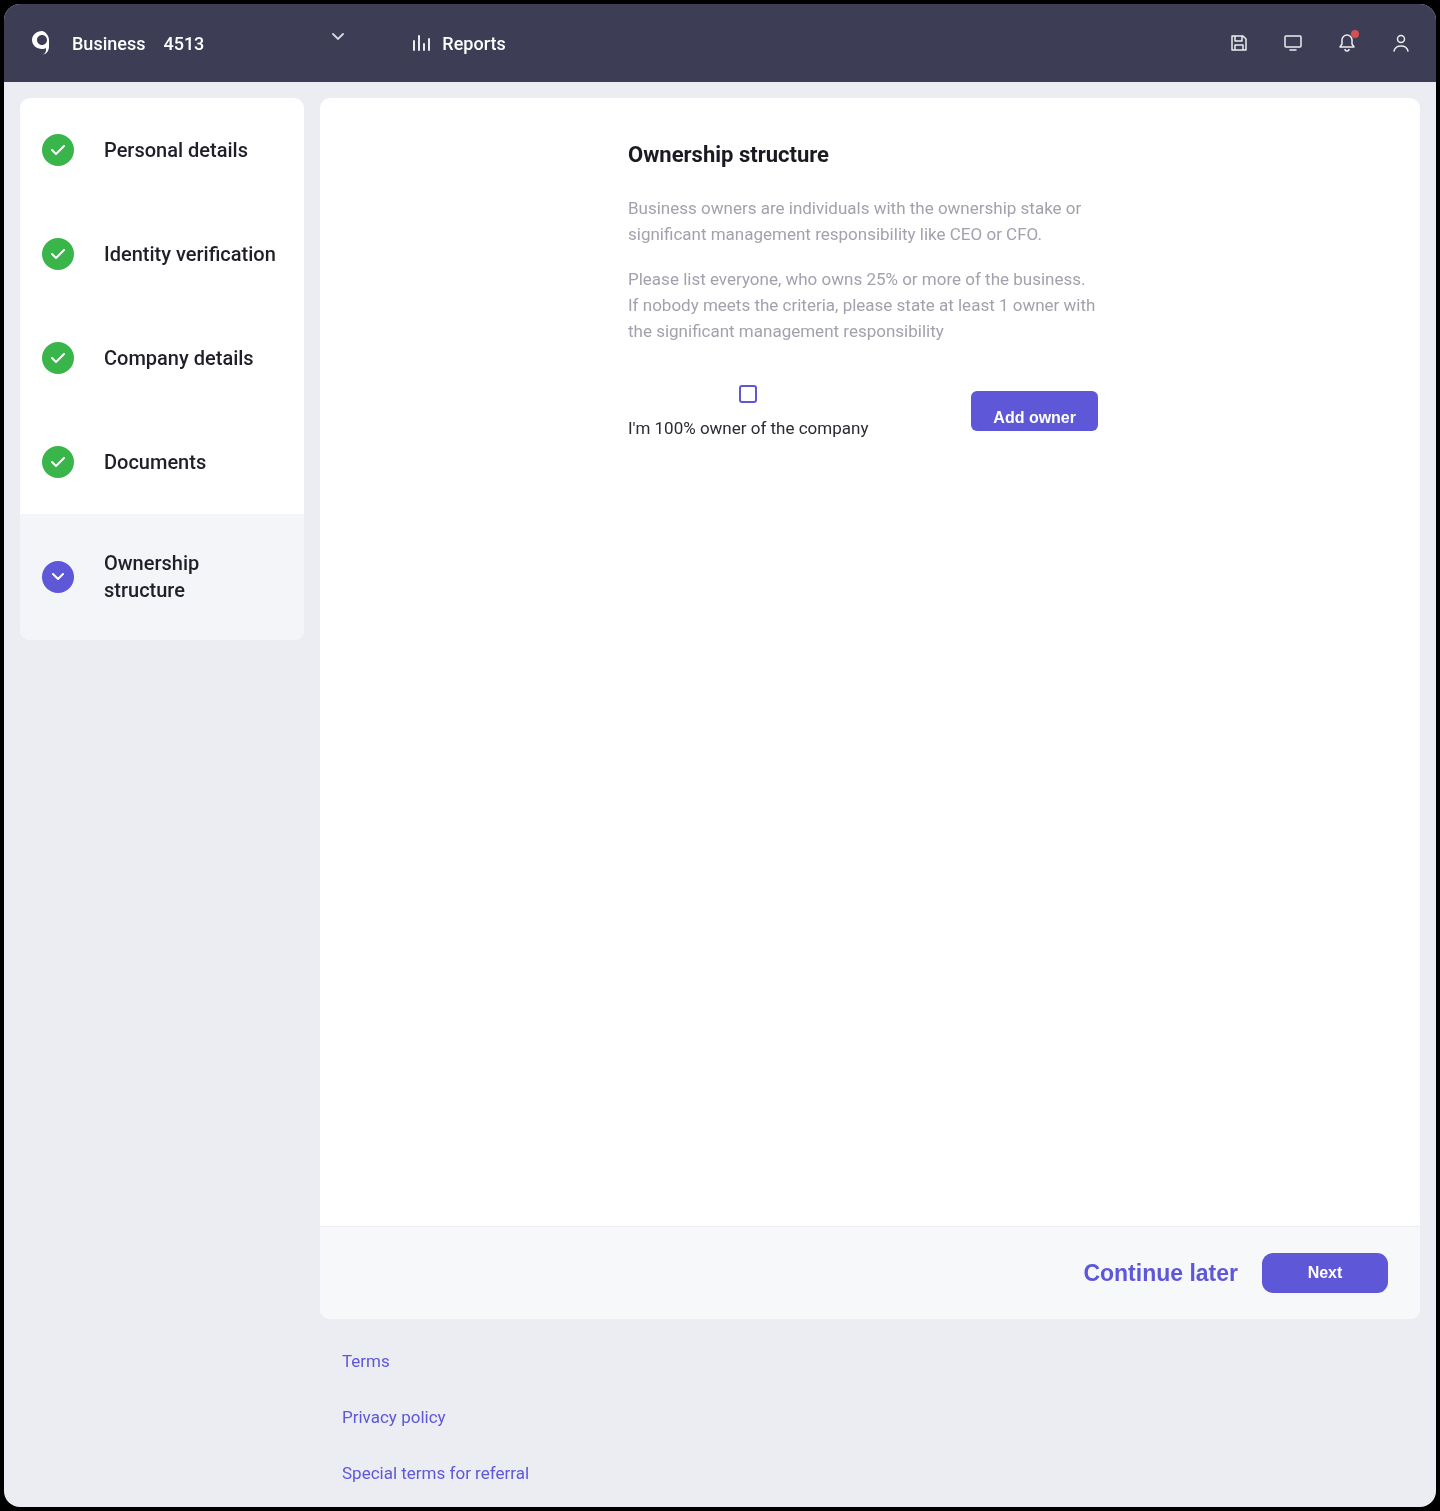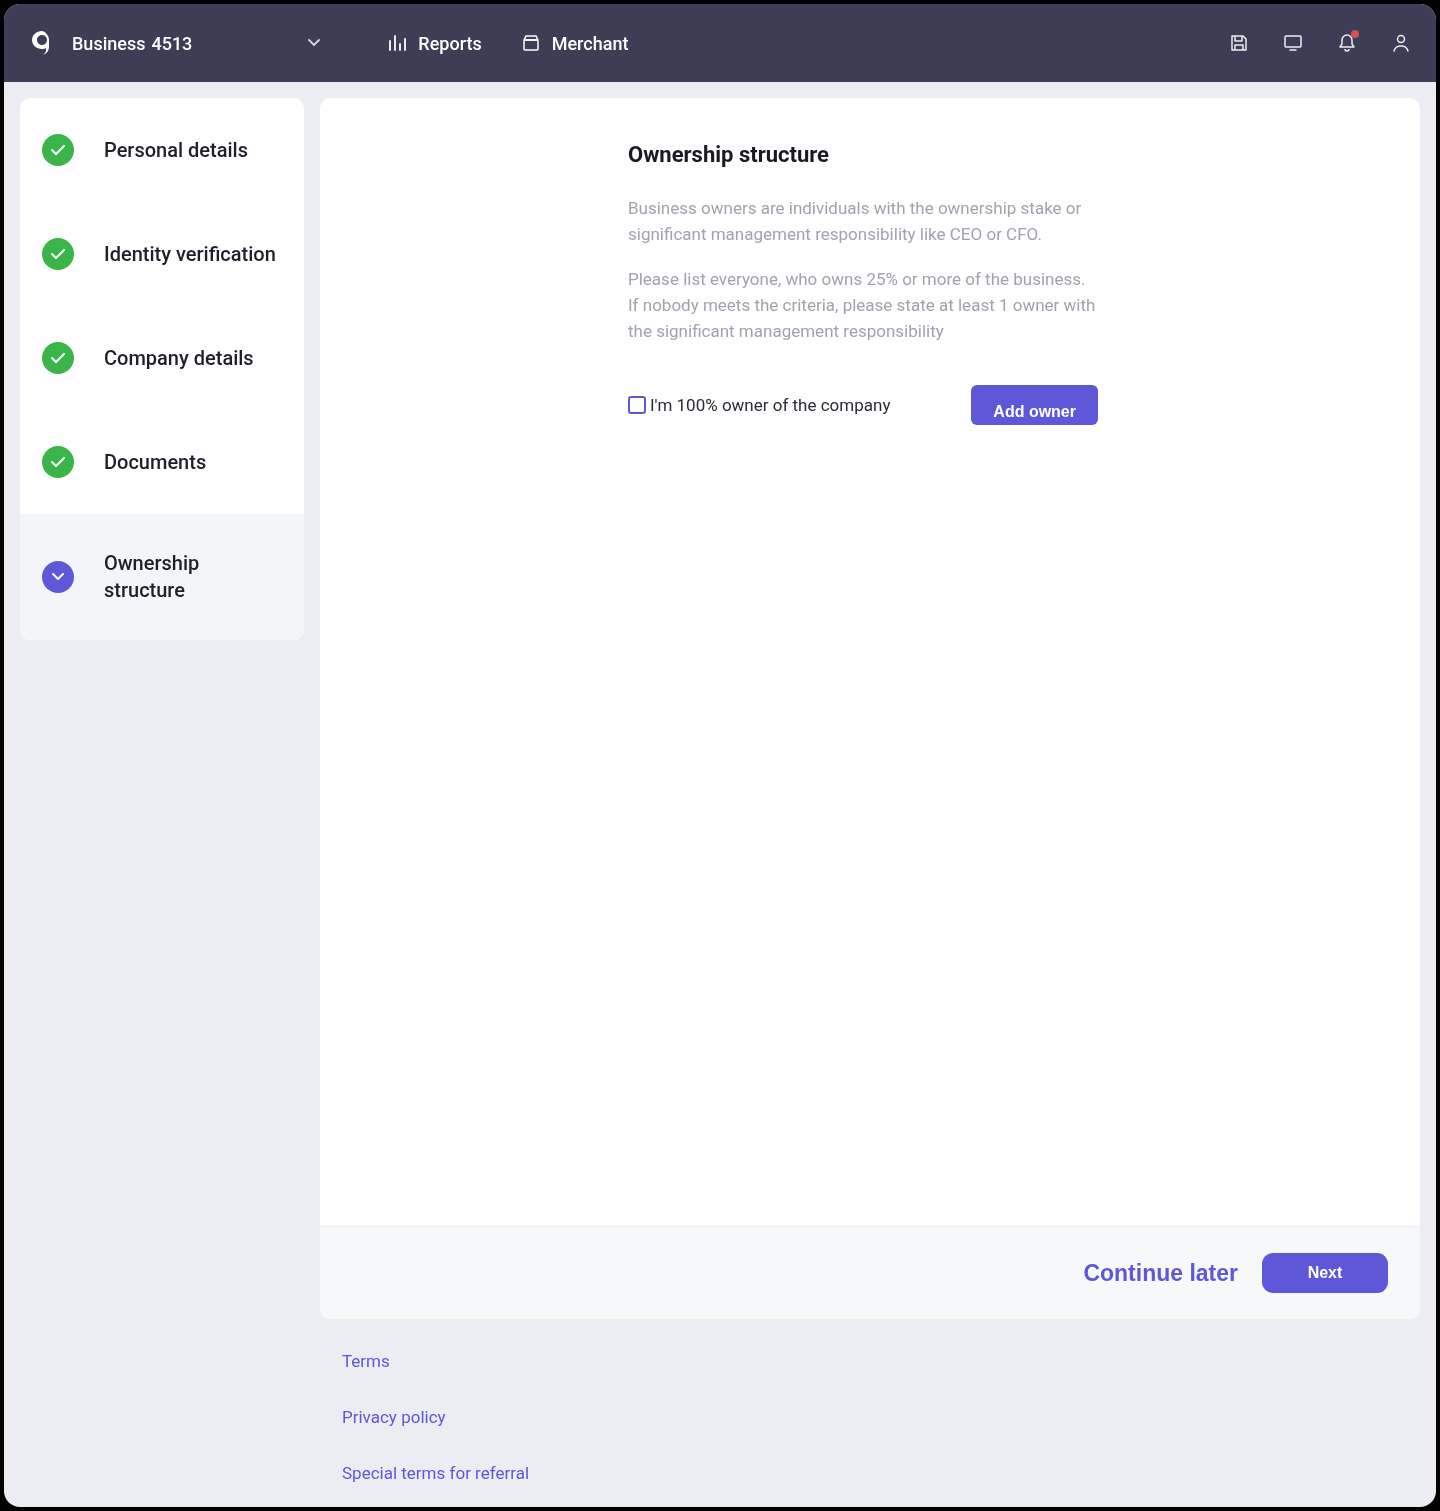--- a/index.html
+++ b/index.html
@@ -28,22 +28,22 @@
       padding: 0 24px 0 28px;
       color: #fff;
     }
     .logo {
       font-size: 22px;
       font-weight: 700;
       margin-right: 20px;
     }
     .business-selector {
       display: flex;
-      align-items: center;
-      gap: 6px;
+      align-items: flex-start;
+      gap: 18px;
       font-size: 18px;
       font-weight: 500;
       margin-right: 48px;
       cursor: pointer;
     }
     .business-selector .chev {
       margin-left: 110px;
       opacity: .8;
     }
     .nav {
@@ -162,22 +162,23 @@
     .owner-row {
       display: flex;
       align-items: center;
       justify-content: space-between;
       margin-top: 40px;
       max-width: 470px;
     }
     .checkbox-group {
       display: flex;
       align-items: center;
-      gap: 4px;
-      cursor: pointer;
+      gap: 15px;
+      cursor: pointer;
+      flex-direction: column;
     }
     .checkbox {
       width: 18px; height: 18px;
       border: 2px solid #5E57D8;
       border-radius: 3px;
     }
     .checkbox-label {
       font-size: 17px;
       color: #2B2B36;
     }
@@ -260,29 +261,20 @@
 
     <div class="nav">
       <div class="nav-item">
         <span>
           <svg width="18" height="18" viewBox="0 0 18 18">
               <path d="M2 16V7m5 9V2m5 14V10m5 6V5" stroke="#fff" stroke-width="1.8" stroke-linecap="round"></path>
             </svg>
         </span>
         <span>Reports</span>
       </div>
-      <div class="nav-item">
-        <span>
-          <svg width="18" height="18" viewBox="0 0 18 18">
-              <rect x="2" y="6" width="14" height="10" rx="1" fill="none" stroke="#fff" stroke-width="1.5"></rect>
-              <path d="M2 6l2-4h10l2 4M2 6h14" stroke="#fff" stroke-width="1.5" fill="none"></path>
-            </svg>
-        </span>
-        <span>Merchant</span>
-      </div>
     </div>
 
     <div class="header-spacer"></div>
 
     <div class="header-icons">
       <div class="header-icon">
         <svg width="20" height="20" viewBox="0 0 20 20">
             <path d="M3 3h11l3 3v11H3V3zm3 0v5h7V3M6 12h8v5H6v-5z" fill="none" stroke="#fff" stroke-width="1.5" stroke-linejoin="round"></path>
           </svg>
       </div>

